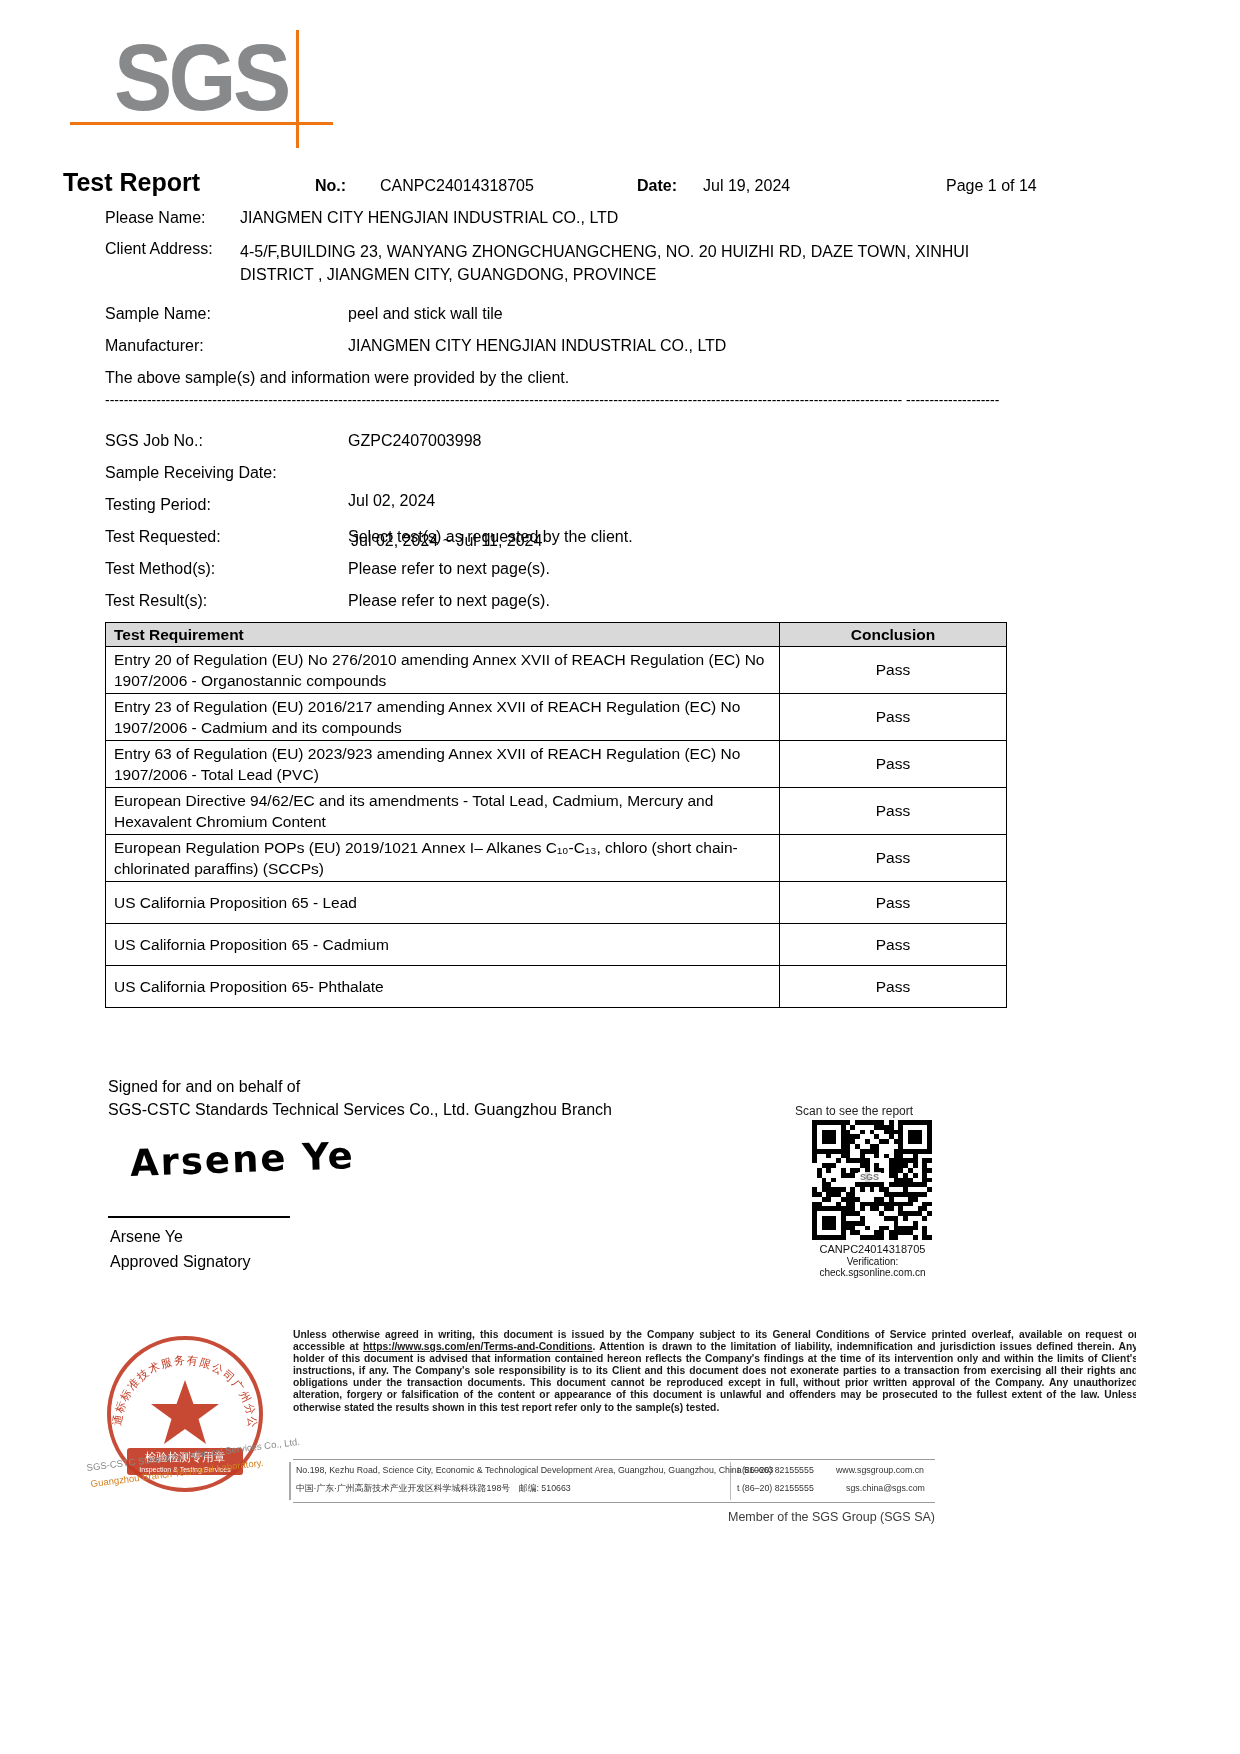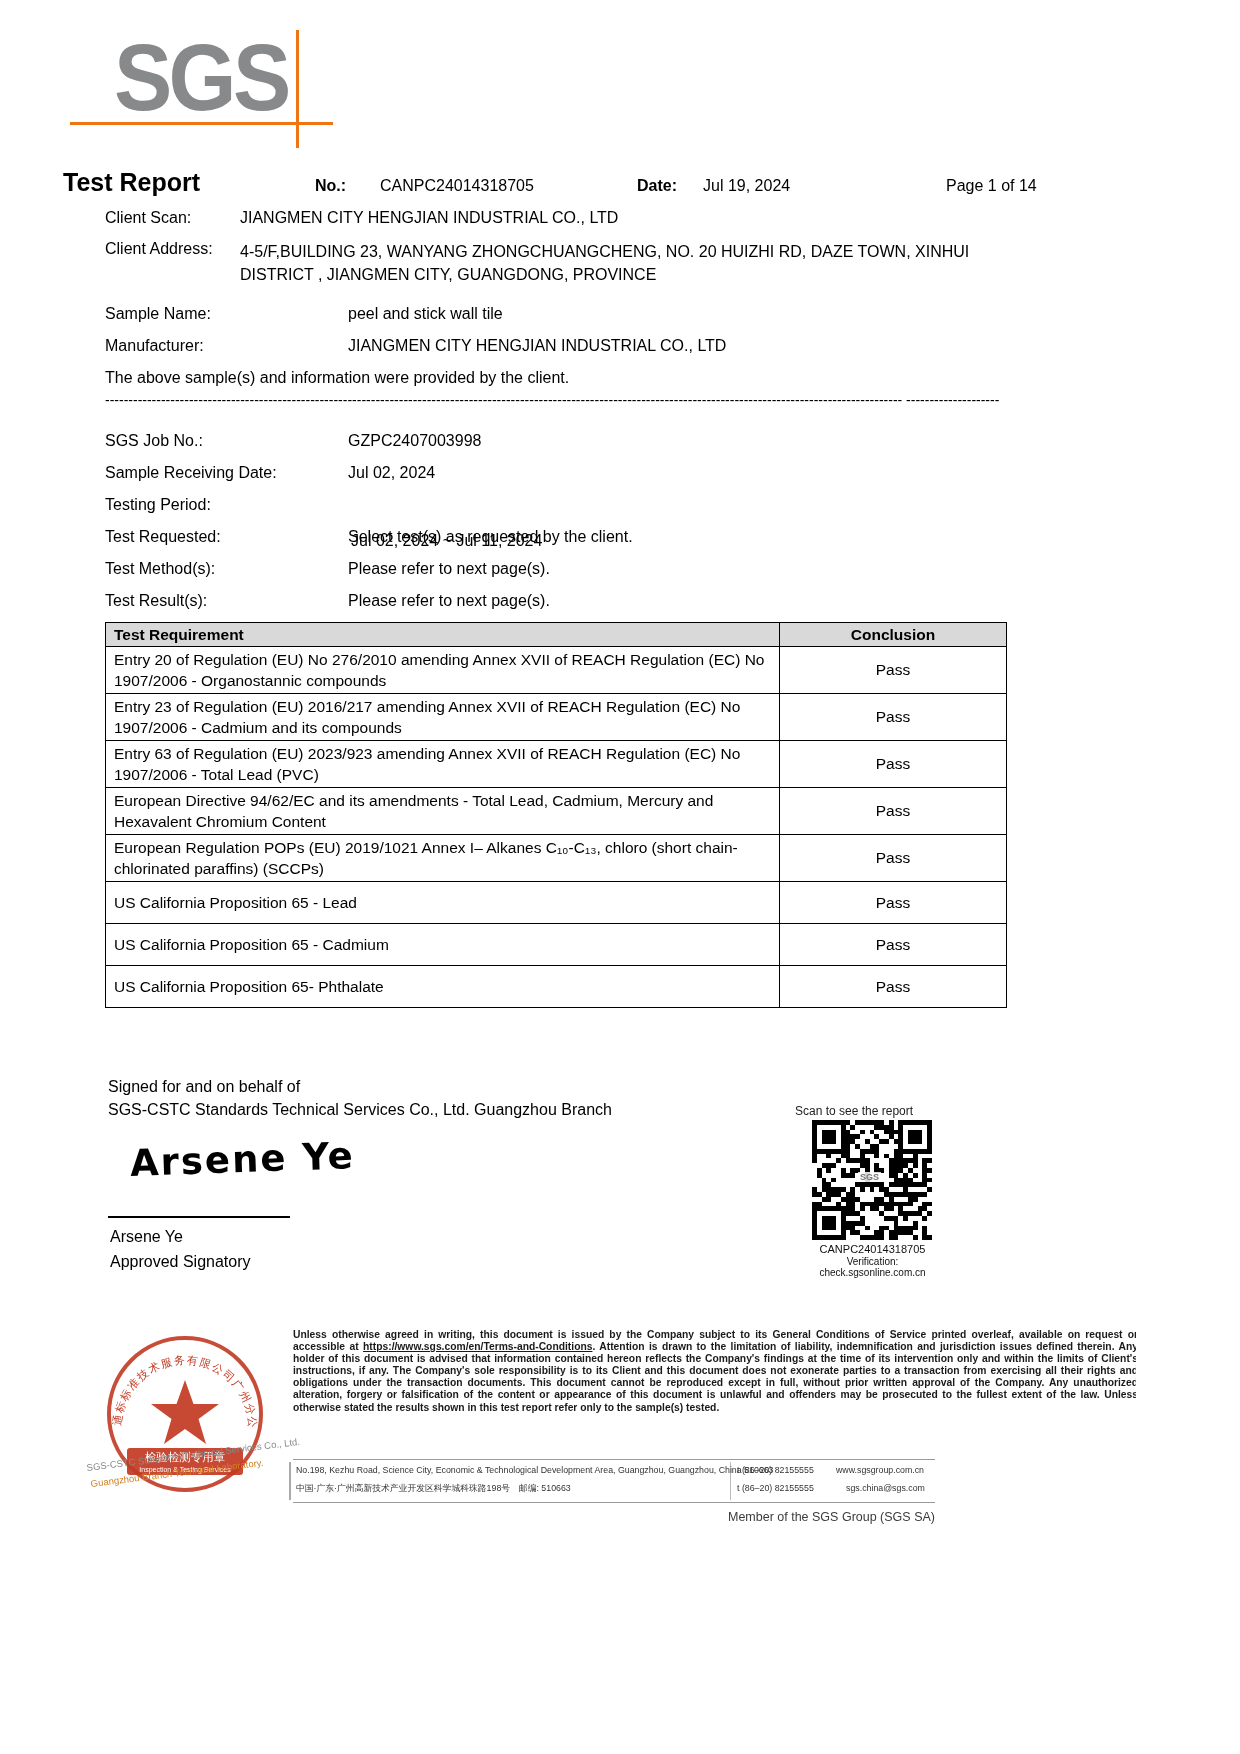--- a/index.html
+++ b/index.html
@@ -82,36 +82,36 @@
   <div class="abs logo-vline"></div>
   <div class="abs logo-hline"></div>
 
   <div class="abs report-title">Test Report</div>
   <div class="abs hdr b" style="left:315px;">No.:</div>
   <div class="abs hdr" style="left:380px;">CANPC24014318705</div>
   <div class="abs hdr b" style="left:637px;">Date:</div>
   <div class="abs hdr" style="left:703px;">Jul 19, 2024</div>
   <div class="abs hdr" style="left:922px;margin-left:24px;">Page 1 of 14</div>
 
-  <div class="abs lbl" style="left:105px;top:209px;">Client Scan:</div>
+  <div class="abs lbl" style="left:105px;top:209px;">Please Name:</div>
   <div class="abs val" style="left:240px;top:209px;">JIANGMEN CITY HENGJIAN INDUSTRIAL CO., LTD</div>
   <div class="abs lbl" style="left:105px;top:240px;">Client Address:</div>
   <div class="abs val" style="left:240px;top:240px;width:735px;line-height:23px;">4-5/F,BUILDING 23, WANYANG ZHONGCHUANGCHENG, NO. 20 HUIZHI RD, DAZE TOWN, XINHUI DISTRICT , JIANGMEN CITY, GUANGDONG, PROVINCE</div>
 
   <div class="abs lbl" style="left:105px;top:305px;">Sample Name:</div>
   <div class="abs val" style="left:348px;top:305px;">peel and stick wall tile</div>
   <div class="abs lbl" style="left:105px;top:337px;">Manufacturer:</div>
   <div class="abs val" style="left:348px;top:337px;">JIANGMEN CITY HENGJIAN  INDUSTRIAL CO., LTD</div>
   <div class="abs note">The above sample(s) and information were provided by the client.</div>
   <div class="abs dashes">--------------------------------------------------------------------------------------------------------------------------------------------------------------------------- --------------------</div>
 
   <div class="abs lbl" style="left:105px;top:432px;">SGS Job No.:</div>
   <div class="abs val" style="left:348px;top:432px;">GZPC2407003998</div>
   <div class="abs lbl" style="left:105px;top:464px;">Sample Receiving Date:</div>
-  <div class="abs val" style="left:348px;top:464px;">Jul 02, 2024</div>
+  <div class="abs val" style="left:348px;top:492px;">Jul 02, 2024</div>
   <div class="abs lbl" style="left:105px;top:496px;">Testing Period:</div>
   <div class="abs val" style="left:351px;top:496px;margin-top:36px;">Jul 02, 2024 ~ Jul 11, 2024</div>
   <div class="abs lbl" style="left:105px;top:528px;">Test Requested:</div>
   <div class="abs val" style="left:348px;top:528px;">Select test(s) as requested by the client.</div>
   <div class="abs lbl" style="left:105px;top:560px;">Test Method(s):</div>
   <div class="abs val" style="left:348px;top:560px;">Please refer to next page(s).</div>
   <div class="abs lbl" style="left:105px;top:592px;">Test Result(s):</div>
   <div class="abs val" style="left:348px;top:592px;">Please refer to next page(s).</div>
 
   <table class="results">

